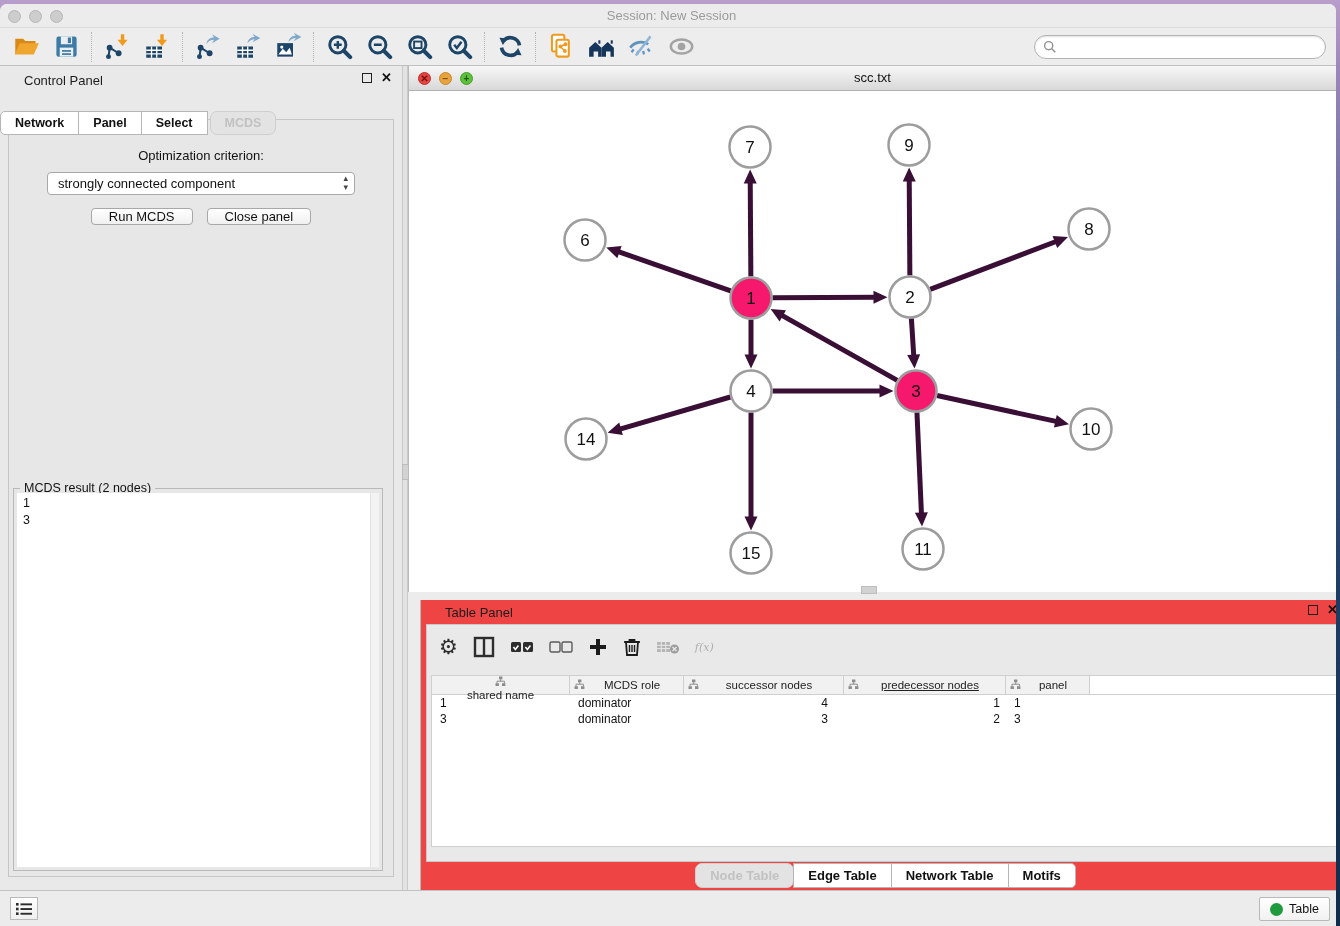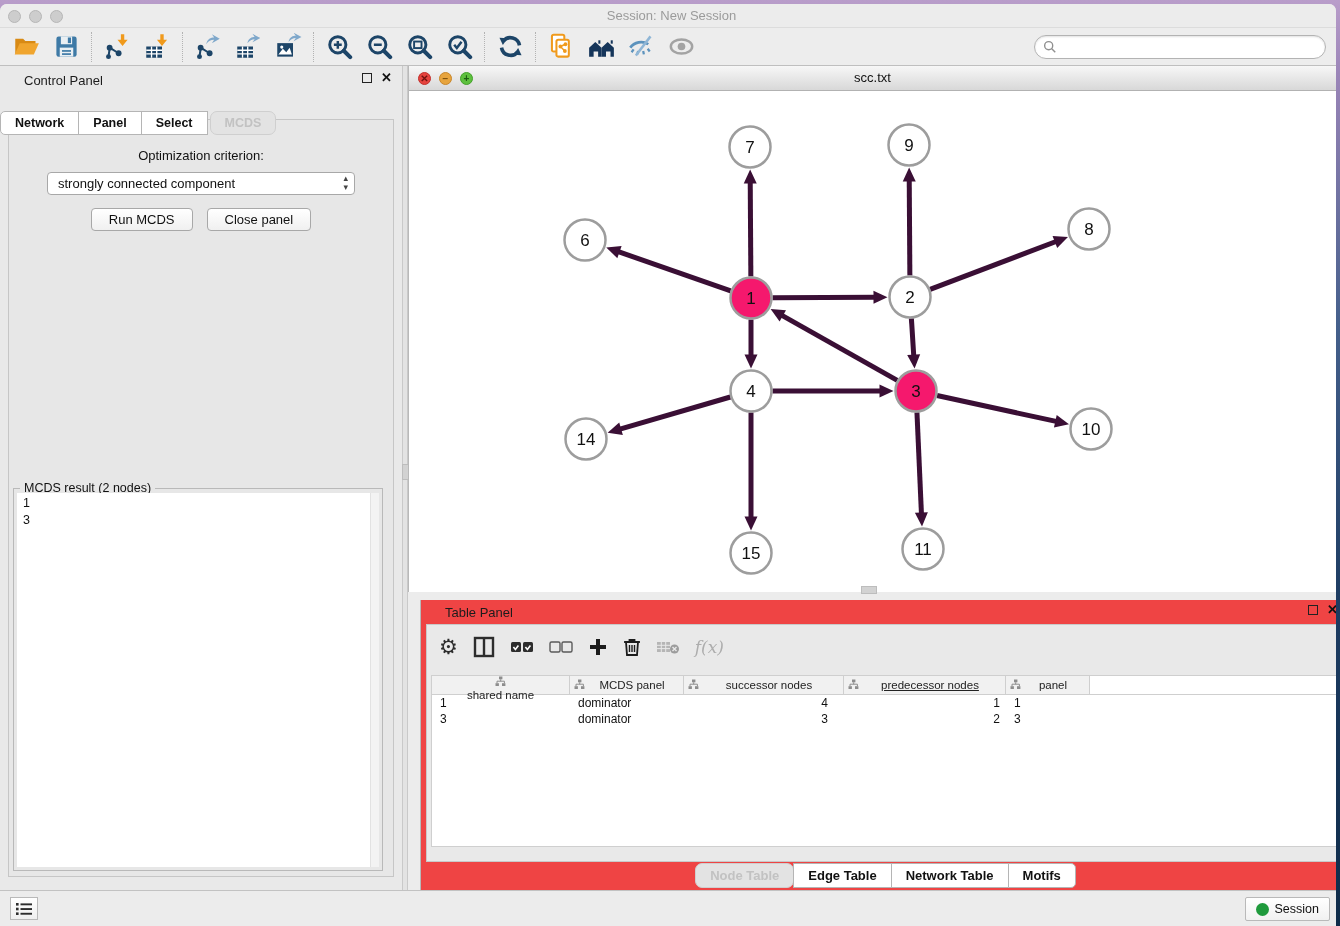--- a/index.html
+++ b/index.html
@@ -37,21 +37,21 @@
   .tab { font-size:12.5px; font-weight:600; color:#111; background:#fff; border:1px solid #b5b5b5; padding:4px 14px; margin-left:-1px; }
   .tab:first-child { border-radius:5px 0 0 5px; margin-left:0; }
   .tab:last-child { border-radius:0 5px 5px 0; }
   .tab.disabled-active { background:#e3e3e3; color:#c2c2c2; border-color:#cfcfcf; border-radius:7px; margin-left:2px; }
 
   .cpanel-box { position:absolute; left:8px; right:8px; top:53px; bottom:13px; background:#e7e7e7; border:1px solid #c6c6c6; }
   .opt-label { margin-top:28px; text-align:center; font-size:13px; color:#111; }
   .selectbox { position:relative; margin:9px auto 0; width:308px; height:23px; background:#fff; border:1px solid #a8a8a8; border-radius:4px; font-size:13px; color:#111; display:flex; align-items:center; padding:0 24px 0 10px; }
   .spin { position:absolute; right:6px; top:1px; display:flex; flex-direction:column; line-height:9px; font-size:9px; color:#444; }
   .btn-row { margin-top:13px; display:flex; justify-content:center; gap:14px; }
-  .pushbtn { height:23px; padding:0 17px; font-size:13px; color:#111; background:linear-gradient(#ffffff,#f0f0f0); border:1px solid #a8a8a8; border-radius:4px; }
+  .pushbtn { height:17px; padding:0 17px; font-size:13px; color:#111; background:linear-gradient(#ffffff,#f0f0f0); border:1px solid #a8a8a8; border-radius:4px; }
 
   .result-group { position:absolute; left:4px; right:10px; top:368px; bottom:5px; border:1px solid #b9b9b9; }
   .result-legend { position:absolute; left:6px; top:-8px; background:#e7e7e7; padding:0 4px; font-size:12.5px; color:#111; }
   .result-area { position:absolute; left:3px; right:12px; top:4px; bottom:3px; background:#fff; font-size:12.5px; line-height:17px; padding:2px 6px; white-space:pre; color:#111; }
   .result-scroll { position:absolute; right:3px; top:4px; bottom:3px; width:9px; background:#f3f3f3; border-left:1px solid #e2e2e2; }
 
   
   .vdivider { position:absolute; left:402px; top:0; width:6px; height:824px; background:#e3e3e3; border-left:1px solid #c9c9c9; border-right:1px solid #c9c9c9; }
   .vgrip { position:absolute; left:-1px; top:398px; width:7px; height:16px; background:#d2d2d2; border:1px solid #bdbdbd; }
   .hdivider { position:absolute; left:408px; top:526px; width:928px; height:8px; background:#ececec; }
@@ -67,21 +67,21 @@
   .flight.green { background:#5dc03d; border:1px solid #43a02a; color:#1c5c10; }
   .net-title { text-align:center; line-height:24px; font-size:13px; color:#111; }
   .canvas { position:relative; width:100%; height:501px; background:#fff; }
 
   
   .tpanel { position:absolute; left:420px; top:534px; width:928px; height:290px; background:#ef4444; border-left:1px solid #b9b9b9; }
   .tp-box { position:absolute; left:5px; right:5px; top:24px; height:238px; background:#e9e9e9; border:1px solid #c9c9c9; }
   .tp-toolbar { height:44px; display:flex; align-items:center; padding-left:12px; gap:15px; }
   .tp-toolbar .tbicon { display:inline-flex; align-items:center; justify-content:center; height:28px; }
   .gear { font-size:21px; color:#2d2d2d; font-family:"DejaVu Sans",sans-serif; }
-  .fx { font-family:"DejaVu Serif",serif; font-style:italic; font-size:17px; color:#adadad;text-align:right; }
+  .fx { font-family:"DejaVu Serif",serif; font-style:italic; font-size:11px; color:#adadad;text-align:right; }
   .ttable { position:absolute; left:4px; right:4px; top:50px; bottom:14px; background:#fff; border:1px solid #cfcfcf; overflow:hidden; }
   .thead { display:flex; height:19px; font-size:11.5px; color:#222; }
   .th { display:flex; align-items:center; background:#f1f1f1; border-right:1px solid #cfcfcf; border-bottom:1px solid #cfcfcf; padding:0 4px; }
   .th .thlabel { flex:1; text-align:center; }
   .th.filler { background:#fff; border-right:none; }
   .trow { display:flex; height:16px; font-size:12px; color:#111; }
   .td { padding:0 8px; display:flex; align-items:center; }
   .td.r { justify-content:flex-end; padding-right:16px; }
   .td.r2 { justify-content:flex-end; padding-right:6px; }
 
@@ -422,21 +422,21 @@
                   </svg></span>
                 <span class="thlabel">shared name</span>
               </div>
               <div class="th" style="width: 114px;">
                 <span><svg width="11" height="11" viewBox="0 0 11 11">
                     <rect x="4" y="0.5" width="3.4" height="2.8" fill="#8d8d8d"></rect>
                     <path d="M5.7 3.3v2M2 7.2v-2h7.4v2" stroke="#8d8d8d" fill="none"></path>
                     <rect x="0.5" y="7.2" width="3.4" height="2.8" fill="#8d8d8d"></rect>
                     <rect x="7" y="7.2" width="3.4" height="2.8" fill="#8d8d8d"></rect>
                   </svg></span>
-                <span class="thlabel">MCDS panel</span>
+                <span class="thlabel">MCDS role</span>
               </div>
               <div class="th" style="width: 160px;">
                 <span><svg width="11" height="11" viewBox="0 0 11 11">
                     <rect x="4" y="0.5" width="3.4" height="2.8" fill="#8d8d8d"></rect>
                     <path d="M5.7 3.3v2M2 7.2v-2h7.4v2" stroke="#8d8d8d" fill="none"></path>
                     <rect x="0.5" y="7.2" width="3.4" height="2.8" fill="#8d8d8d"></rect>
                     <rect x="7" y="7.2" width="3.4" height="2.8" fill="#8d8d8d"></rect>
                   </svg></span>
                 <span class="thlabel">successor nodes</span>
               </div>
@@ -494,17 +494,17 @@
           <rect x="1" y="2" width="2.6" height="2.6" fill="#2d2d2d"></rect>
           <rect x="5.5" y="2.4" width="11.5" height="1.9" fill="#2d2d2d"></rect>
           <rect x="1" y="6.7" width="2.6" height="2.6" fill="#2d2d2d"></rect>
           <rect x="5.5" y="7.1" width="11.5" height="1.9" fill="#2d2d2d"></rect>
           <rect x="1" y="11.4" width="2.6" height="2.6" fill="#2d2d2d"></rect>
           <rect x="5.5" y="11.8" width="11.5" height="1.9" fill="#2d2d2d"></rect>
         </svg>
     </span>
     <span class="membtn">
       <span class="memdot"></span>
-      <span>Session</span>
+      <span>Table</span>
     </span>
   </div>
 
 </div>
 
 </body></html>

